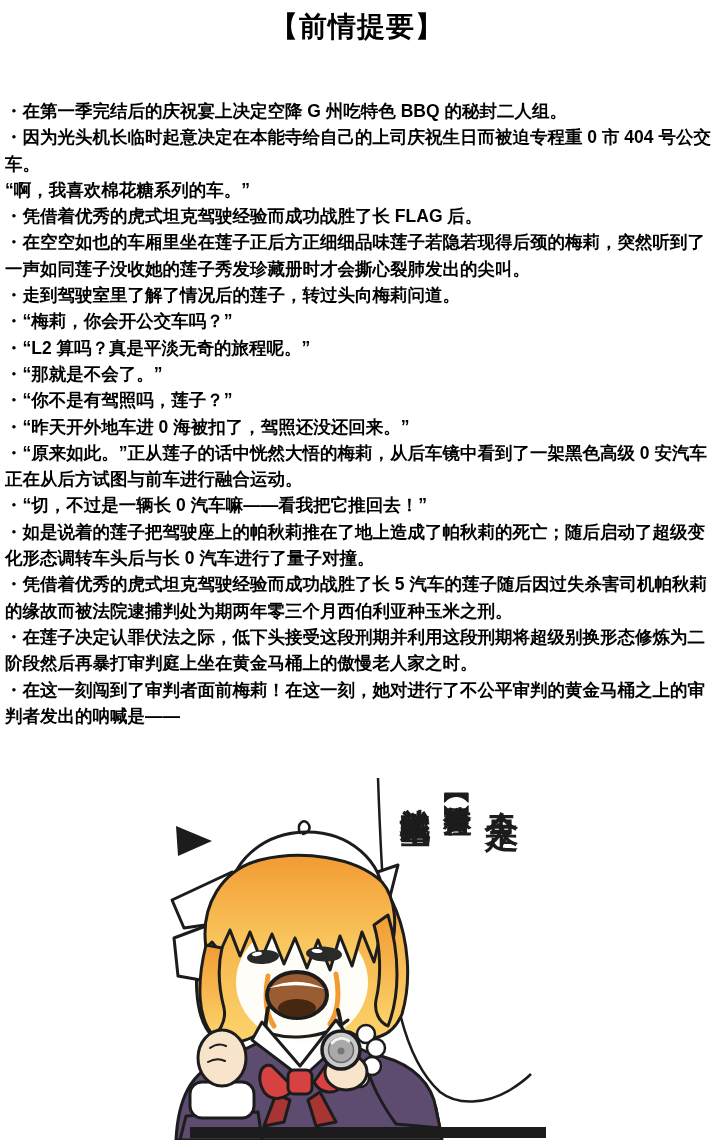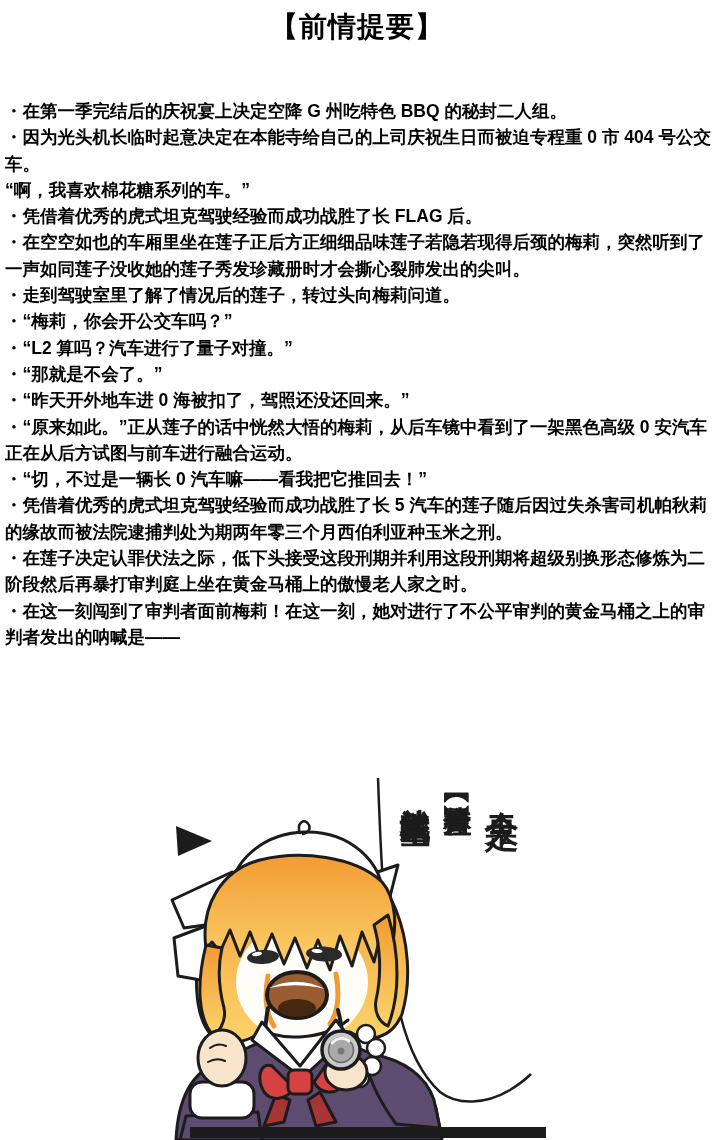--- a/index.html
+++ b/index.html
@@ -42,25 +42,27 @@
   <h1 class="title">【前情提要】</h1>
 
   <div class="recap">
       <p>・在第一季完结后的庆祝宴上决定空降 G 州吃特色 BBQ 的秘封二人组。</p>
       <p>・因为光头机长临时起意决定在本能寺给自己的上司庆祝生日而被迫专程重 0 市 404 号公交车。</p>
       <p>“啊，我喜欢棉花糖系列的车。”</p>
       <p>・凭借着优秀的虎式坦克驾驶经验而成功战胜了长 FLAG 后。</p>
       <p>・在空空如也的车厢里坐在莲子正后方正细细品味莲子若隐若现得后颈的梅莉，突然听到了一声如同莲子没收她的莲子秀发珍藏册时才会撕心裂肺发出的尖叫。</p>
       <p>・走到驾驶室里了解了情况后的莲子，转过头向梅莉问道。</p>
       <p>・“梅莉，你会开公交车吗？”</p>
-      <p>・“L2 算吗？汽车进行了量子对撞。”</p>
+      <p>・“L2 算吗？真是平淡无奇的旅程呢。”</p>
       <p>・“那就是不会了。”</p>
+      <p>・“你不是有驾照吗，莲子？”</p>
       <p>・“昨天开外地车进 0 海被扣了，驾照还没还回来。”</p>
       <p>・“原来如此。”正从莲子的话中恍然大悟的梅莉，从后车镜中看到了一架黑色高级 0 安汽车正在从后方试图与前车进行融合运动。</p>
       <p>・“切，不过是一辆长 0 汽车嘛——看我把它推回去！”</p>
+      <p>・如是说着的莲子把驾驶座上的帕秋莉推在了地上造成了帕秋莉的死亡；随后启动了超级变化形态调转车头后与长 0 汽车进行了量子对撞。</p>
       <p>・凭借着优秀的虎式坦克驾驶经验而成功战胜了长 5 汽车的莲子随后因过失杀害司机帕秋莉的缘故而被法院逮捕判处为期两年零三个月西伯利亚种玉米之刑。</p>
       <p>・在莲子决定认罪伏法之际，低下头接受这段刑期并利用这段刑期将超级别换形态修炼为二阶段然后再暴打审判庭上坐在黄金马桶上的傲慢老人家之时。</p>
       <p>・在这一刻闯到了审判者面前梅莉！在这一刻，她对进行了不公平审判的黄金马桶之上的审判者发出的呐喊是——</p>
     </div>
 
   <div class="illustration">
 
     <svg width="400" height="370" viewBox="0 0 400 370">
       <defs>
         <linearGradient id="hairGrad" x1="0" y1="0" x2="0" y2="1">

